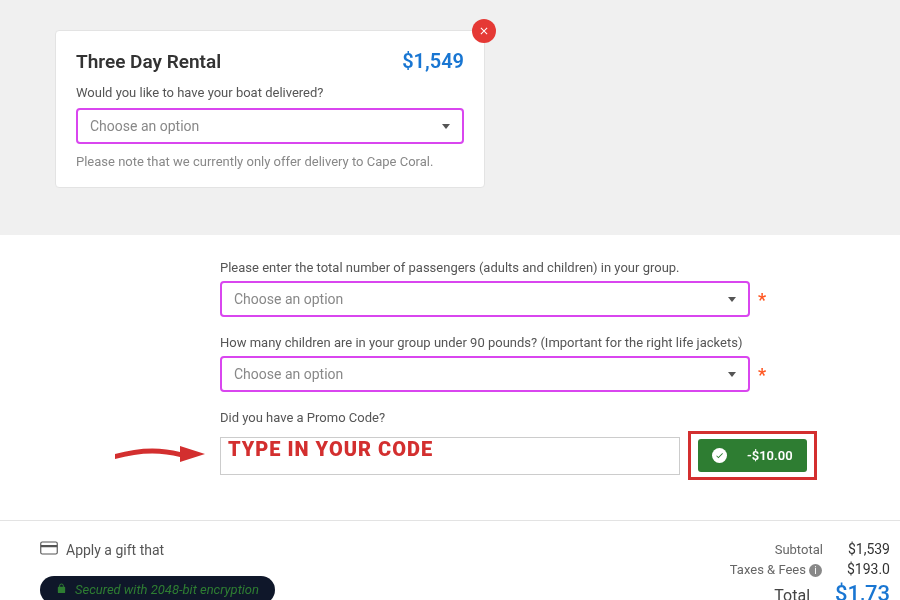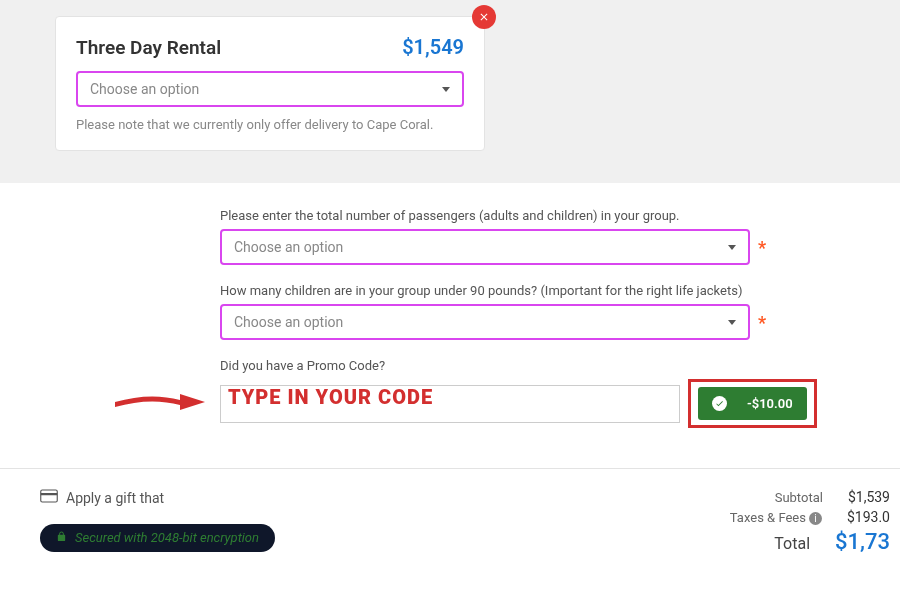--- a/index.html
+++ b/index.html
@@ -6,22 +6,22 @@
     body {
       font-family: -apple-system, BlinkMacSystemFont, "Segoe UI", Roboto, Arial, sans-serif;
       background: #fff;
       width: 900px;
       height: 600px;
       overflow: hidden;
       color: #333;
     }
     .top-gray {
       background: #f0f0f0;
-      height: 183px;
-      padding: 16px 0 0 55px;
+      height: 235px;
+      padding: 30px 0 0 55px;
       position: relative;
     }
     .card {
       background: #fff;
       border: 1px solid #e3e3e3;
       border-radius: 4px;
       width: 430px;
       padding: 18px 20px 18px 20px;
       position: relative;
     }
@@ -149,20 +149,21 @@
   <div class="card">
     <div class="close-btn">
       <svg viewBox="0 0 24 24">
           <path d="M19 6.41 17.59 5 12 10.59 6.41 5 5 6.41 10.59 12 5 17.59 6.41 19 12 13.41 17.59 19 19 17.59 13.41 12z"></path>
         </svg>
     </div>
     <div class="card-header">
       <div class="card-title">Three Day Rental</div>
       <div class="card-price">$1,549</div>
     </div>
+    <div class="card-label">Would you like to have your boat delivered?</div>
     <div class="select-box">
       <span class="select-placeholder">Choose an option</span>
       <span class="caret-down"></span>
     </div>
     <div class="card-note">Please note that we currently only offer delivery to Cape Coral.</div>
   </div>
 </div>
 
 <div class="main-section">
   <div class="field">

